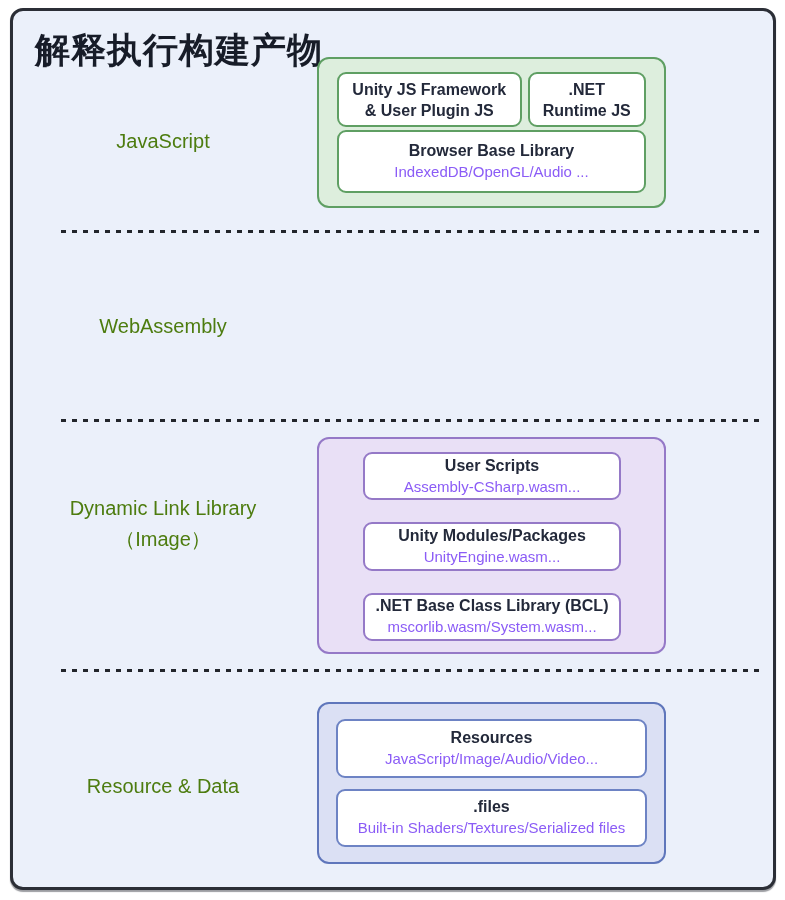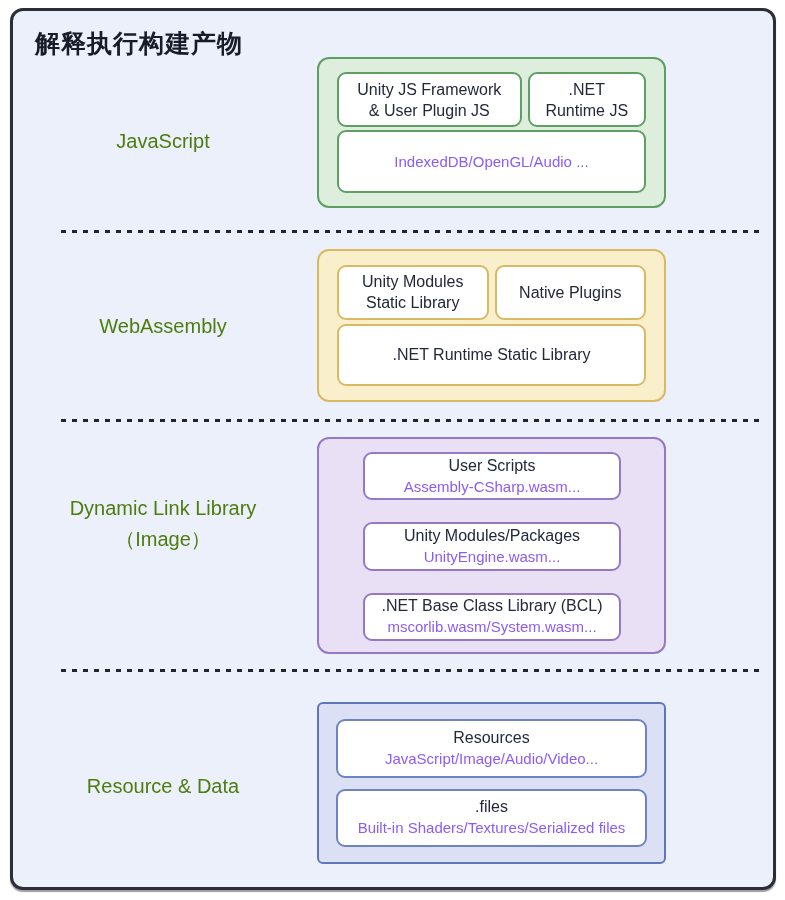--- a/index.html
+++ b/index.html
@@ -8,21 +8,21 @@
     font-family:"Liberation Sans","DejaVu Sans",sans-serif;
     -webkit-font-smoothing:antialiased;
   }
   .frame{
     position:absolute;left:10px;top:8px;width:760px;height:876px;
     background:#ebf0fa;border:3px solid #2b2e36;border-radius:13px;
     box-shadow:0 2px 1px rgba(35,38,48,.45);
   }
   .title{
     position:absolute;left:22px;top:16px;
-    font-size:25px;font-weight:bold;color:#171c28;letter-spacing:1px;
+    font-size:35px;font-weight:bold;color:#171c28;letter-spacing:1px;
   }
   .col-label{
     position:absolute;left:0;width:300px;text-align:center;
     font-size:20px;color:#4d7c0f;line-height:31px;
   }
   .divider{
     position:absolute;left:48px;width:700px;height:3px;
     background:repeating-linear-gradient(90deg,#22252b 0 5px,transparent 5px 11px);
   }
   .container{
@@ -36,27 +36,27 @@
   .purple{background:#e9e0f6;border:2.5px solid #9579c7;}
   .purple .ibox{border-color:#9579c7;}
   .blue  {background:#dbe0f4;border:2.5px solid #5f76bb;}
   .blue   .ibox{border-color:#6d83c4;}
   .row{display:flex;gap:6px;}
   .ibox{
     background:#ffffff;border:2px solid;border-radius:9px;
     display:flex;flex-direction:column;justify-content:center;align-items:center;
     text-align:center;box-sizing:border-box;padding:2px 4px;min-height:0;
   }
-  .t{font-weight:normal;font-size:16px;line-height:21px;color:#23293a;white-space:nowrap;}
+  .t{font-weight:bold;font-size:16px;line-height:21px;color:#23293a;white-space:nowrap;}
   .s{font-size:15px;line-height:22px;color:#8b5cf6;white-space:nowrap;}
   
   .c-js    {top:46px;height:151px;padding:13px 18px;gap:3px;}
   .c-wasm  {top:238px;height:153px;padding:14px 18px;gap:4px;}
   .c-dll   {top:426px;height:217px;padding:13px 43px 11px 44px;gap:22px;}
-  .c-res   {top:691px;height:162px;padding:15px 17px;gap:11px;border-radius:6px;}
+  .c-res   {top:691px;height:162px;padding:15px 17px;gap:11px;}
   .c-js .row,.c-wasm .row{flex:1;}
   .c-js .row .ibox,.c-wasm .row .ibox{height:100%;}
   .c-js  .full,.c-wasm .full{flex:1;}
   .c-dll .ibox,.c-res .ibox{flex:1;}
   .grow-big{flex:1.62;}
   .grow-sm{flex:1;}
   .half{flex:1;}
 </style>
 </head>
 <body>
@@ -73,42 +73,29 @@
       <div class="ibox grow-big">
         <div class="t">Unity JS Framework</div>
         <div class="t">&amp; User Plugin JS</div>
       </div>
       <div class="ibox grow-sm">
         <div class="t">.NET</div>
         <div class="t">Runtime JS</div>
       </div>
     </div>
     <div class="ibox full">
+      <div class="t">Browser Base Library</div>
       <div class="s">IndexedDB/OpenGL/Audio ...</div>
     </div>
   </div>
 
   <div class="divider" style="top:219px"></div>
 
   <div class="col-label" style="top:300px">
     <div>WebAssembly</div>
-  </div>
-  <div class="container yellow c-wasm">
-    <div class="row">
-      <div class="ibox half">
-        <div class="t">Unity Modules</div>
-        <div class="t">Static Library</div>
-      </div>
-      <div class="ibox half">
-        <div class="t">Native Plugins</div>
-      </div>
-    </div>
-    <div class="ibox full">
-      <div class="t">.NET Runtime Static Library</div>
-    </div>
   </div>
 
   <div class="divider" style="top:408px"></div>
 
   <div class="col-label" style="top:482px">
     <div>Dynamic Link Library</div>
     <div>（Image）</div>
   </div>
   <div class="container purple c-dll">
     <div class="ibox">

